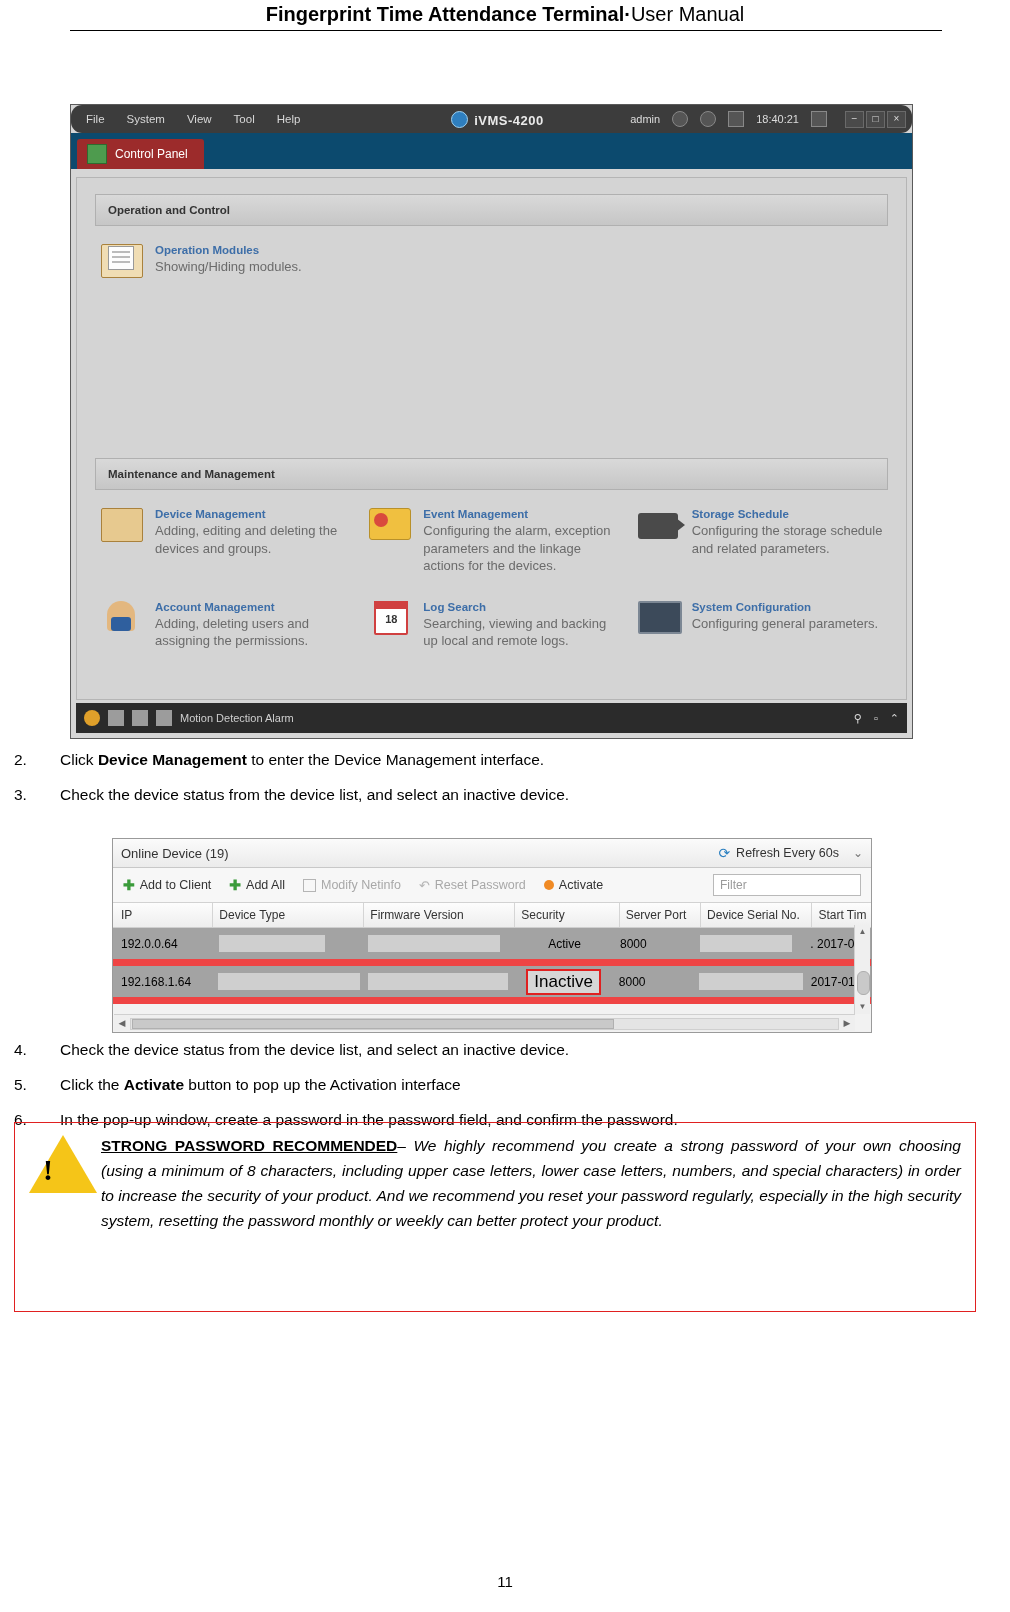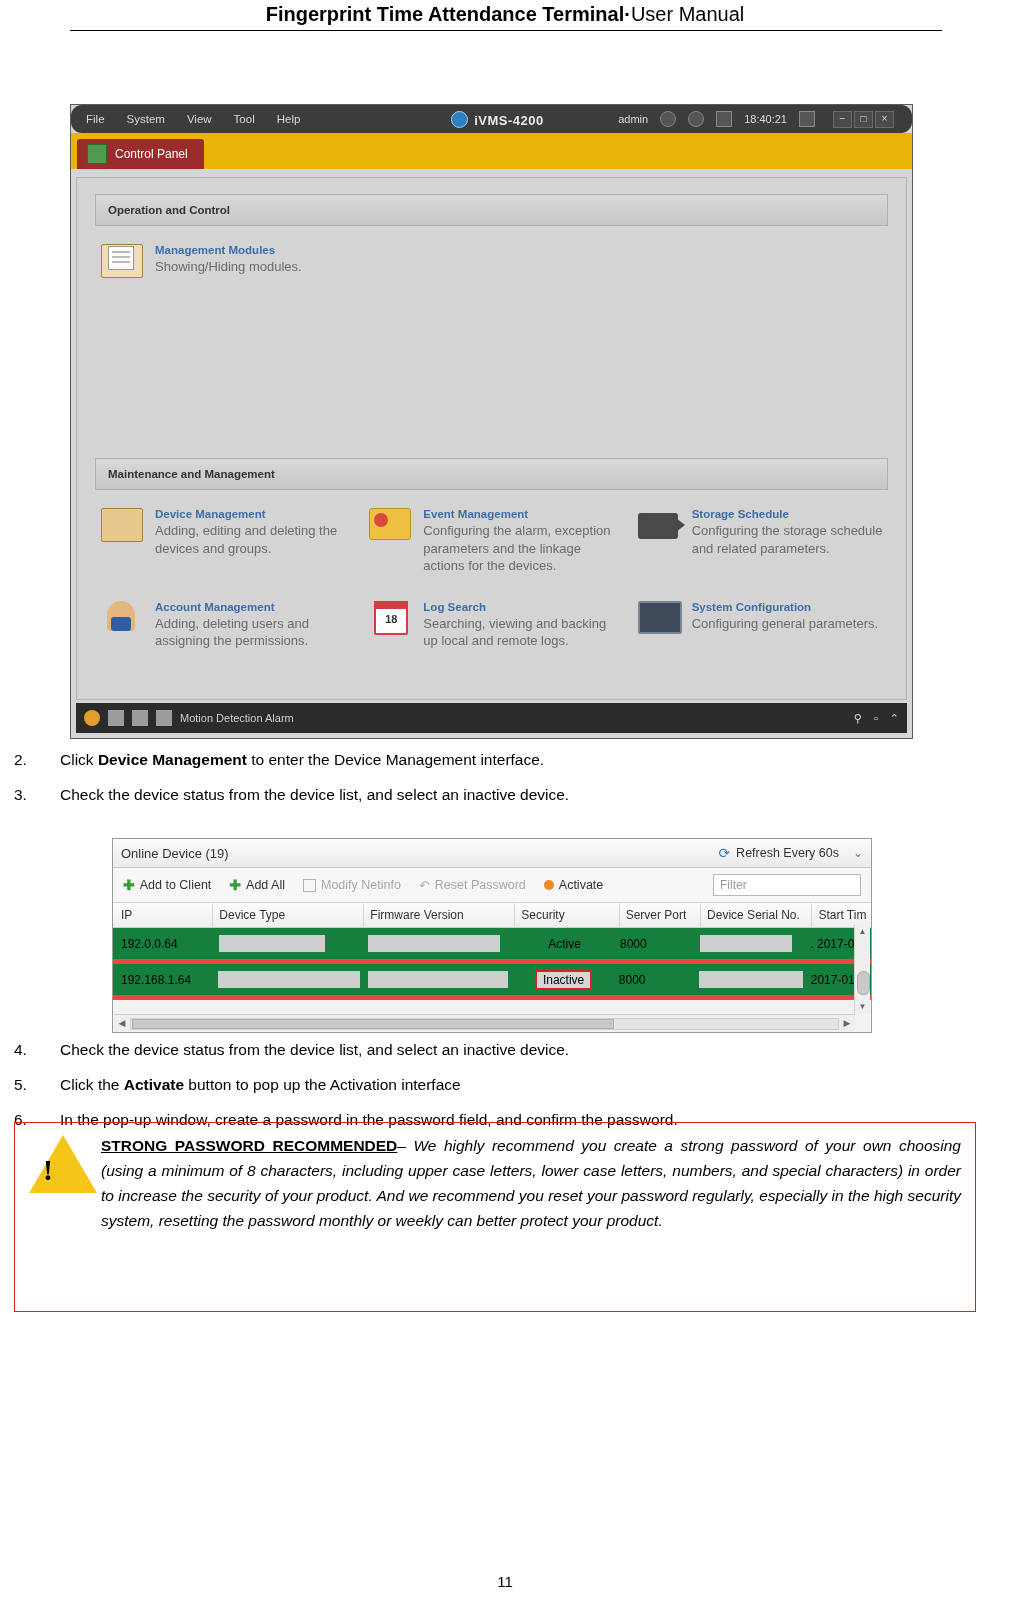--- a/index.html
+++ b/index.html
@@ -45,42 +45,42 @@
     position:absolute; left:12px; right:0; text-align:center;
     font-size:13px; color:#eaeaea; font-weight:bold; letter-spacing:.5px;
   }
   .s1-center .globe {
     display:inline-block; width:15px; height:15px; border-radius:50%;
     background:#2f7fbf; margin-right:6px; vertical-align:-3px;
     border:1px solid #9fd0ef;
   }
   .s1-right {
     margin-left:auto; display:flex; align-items:center; gap:12px;
-    padding-right:18px; font-size:11px; color:#dcdcdc;
+    padding-right:6px; font-size:11px; color:#dcdcdc;
     position:relative; z-index:2;
   }
   .s1-right .ico {
     width:14px; height:14px; border-radius:50%;
     background:#555; border:1px solid #888;
     display:inline-block;
   }
   .s1-right .sqico {
     width:14px; height:14px; background:#555; border:1px solid #888;
     display:inline-block;
   }
   .s1-right .time { font-size:11px; }
   .s1-wbtns { display:flex; gap:2px; margin-left:6px; }
   .s1-wbtns i {
     width:17px; height:15px; background:#4a4a4a; border:1px solid #6a6a6a;
     display:inline-block; color:#ddd; font-style:normal;
     font-size:10px; text-align:center; line-height:14px;
   }
 
   .s1-tabbar {
-    height:36px; background:#eab308;
+    height:36px; background:#0c4a6e;
     display:flex; align-items:flex-end;
   }
   .s1-tab {
     height:30px; background:#9c2b2b;
     display:flex; align-items:center; gap:8px;
     padding:0 16px 0 10px; color:#fff; font-size:12px;
     border-top-left-radius:3px; border-top-right-radius:3px;
     margin-left:6px;
   }
   .s1-tab .tabicon {
@@ -184,27 +184,27 @@
   .s2-colhead {
     height:24px; background:linear-gradient(#fdfdfd,#eeeeee);
     border-bottom:1px solid #cfcfcf;
     display:flex; align-items:center; font-size:12px; color:#333;
     position:relative;
   }
   .s2-colhead .c { border-left:1px solid #d5d5d5; padding-left:6px; height:100%; display:flex; align-items:center; box-sizing:border-box;}
   .s2-colhead .c:first-child { border-left:none; padding-left:8px;}
   .s2-row {
     height:31px; display:flex; align-items:flex-end; font-size:12px;
-    border-bottom:5px solid #ef4444; background:#15803d;
+    border-bottom:7px solid #ef4444; background:#a3a3a3;
   }
   .s2-row .c { padding-left:8px; box-sizing:border-box; display:flex; align-items:center; height:100%;}
   .redact { background:#cfcfcf; height:17px; display:block; }
   .status-active { color:#000; }
   .status-inactive {
-    border:2px solid #e02020; padding:1px 6px; background:#d6d6d6; color:#000; font-size:12px;
+    border:2px solid #e02020; padding:1px 6px; background:#d6d6d6; color:#000; font-size:17px;
   }
   .s2-vscroll {
     position:absolute; right:1px; top:86px; bottom:18px; width:15px;
     background:#efefef; border-left:1px solid #d0d0d0;
   }
   .s2-vscroll .thumb { position:absolute; left:2px; top:46px; width:11px; height:22px; background:#c9c9c9; border:1px solid #aeaeae; border-radius:6px;}
   .s2-vscroll .up, .s2-vscroll .dn { position:absolute; left:0; width:15px; height:14px; text-align:center; font-size:8px; color:#666; line-height:14px;}
   .s2-vscroll .up { top:0; } .s2-vscroll .dn { bottom:0; }
   .s2-hscroll {
     position:absolute; left:1px; right:16px; bottom:1px; height:16px;
@@ -294,21 +294,21 @@
         <span>Operation and Control</span>
       </div>
 
       <div class="s1-grid">
         <div class="s1-item">
           <div class="ithumb">
             <div class="ic-box in"></div>
               <div class="ic-doc"></div>
           </div>
           <div>
-            <div class="ititle">Management Modules</div>
+            <div class="ititle">Operation Modules</div>
             <div class="idesc">Showing/Hiding modules.</div>
           </div>
         </div>
       </div>
 
       <div class="s1-section" style="margin-top:176px;">
         <span>Maintenance and Management</span>
       </div>
 
       <div class="s1-grid">

